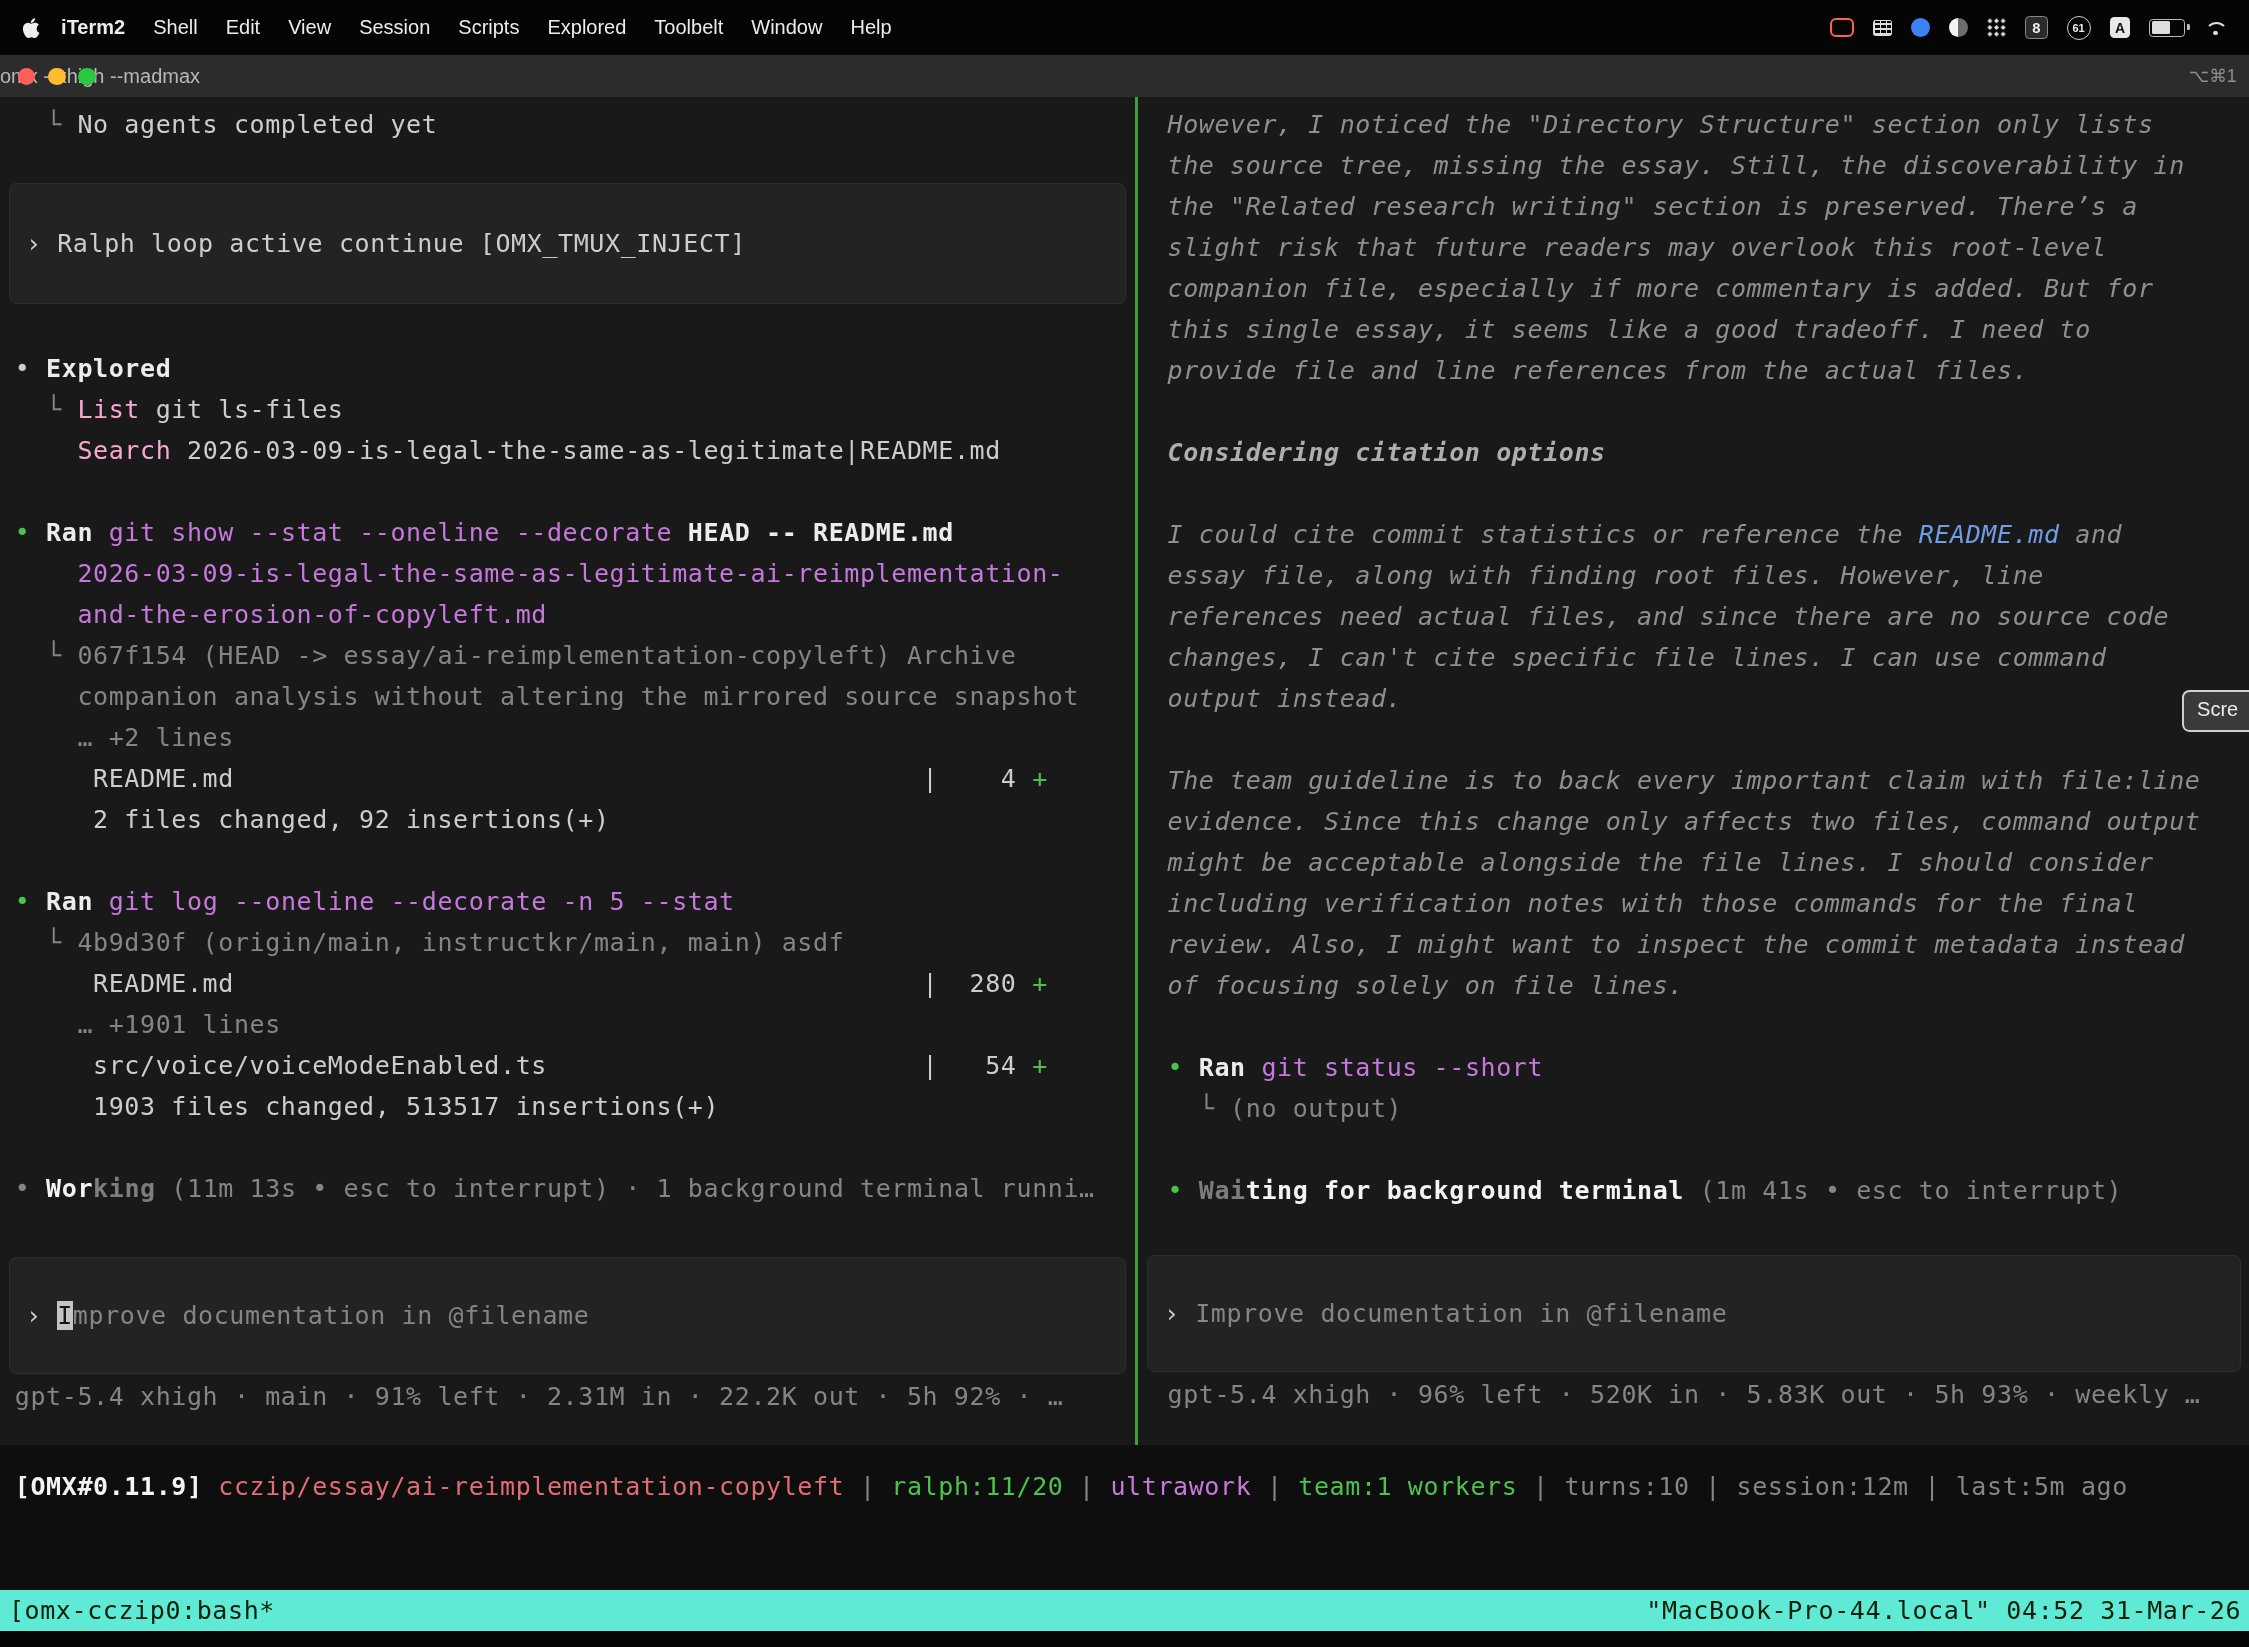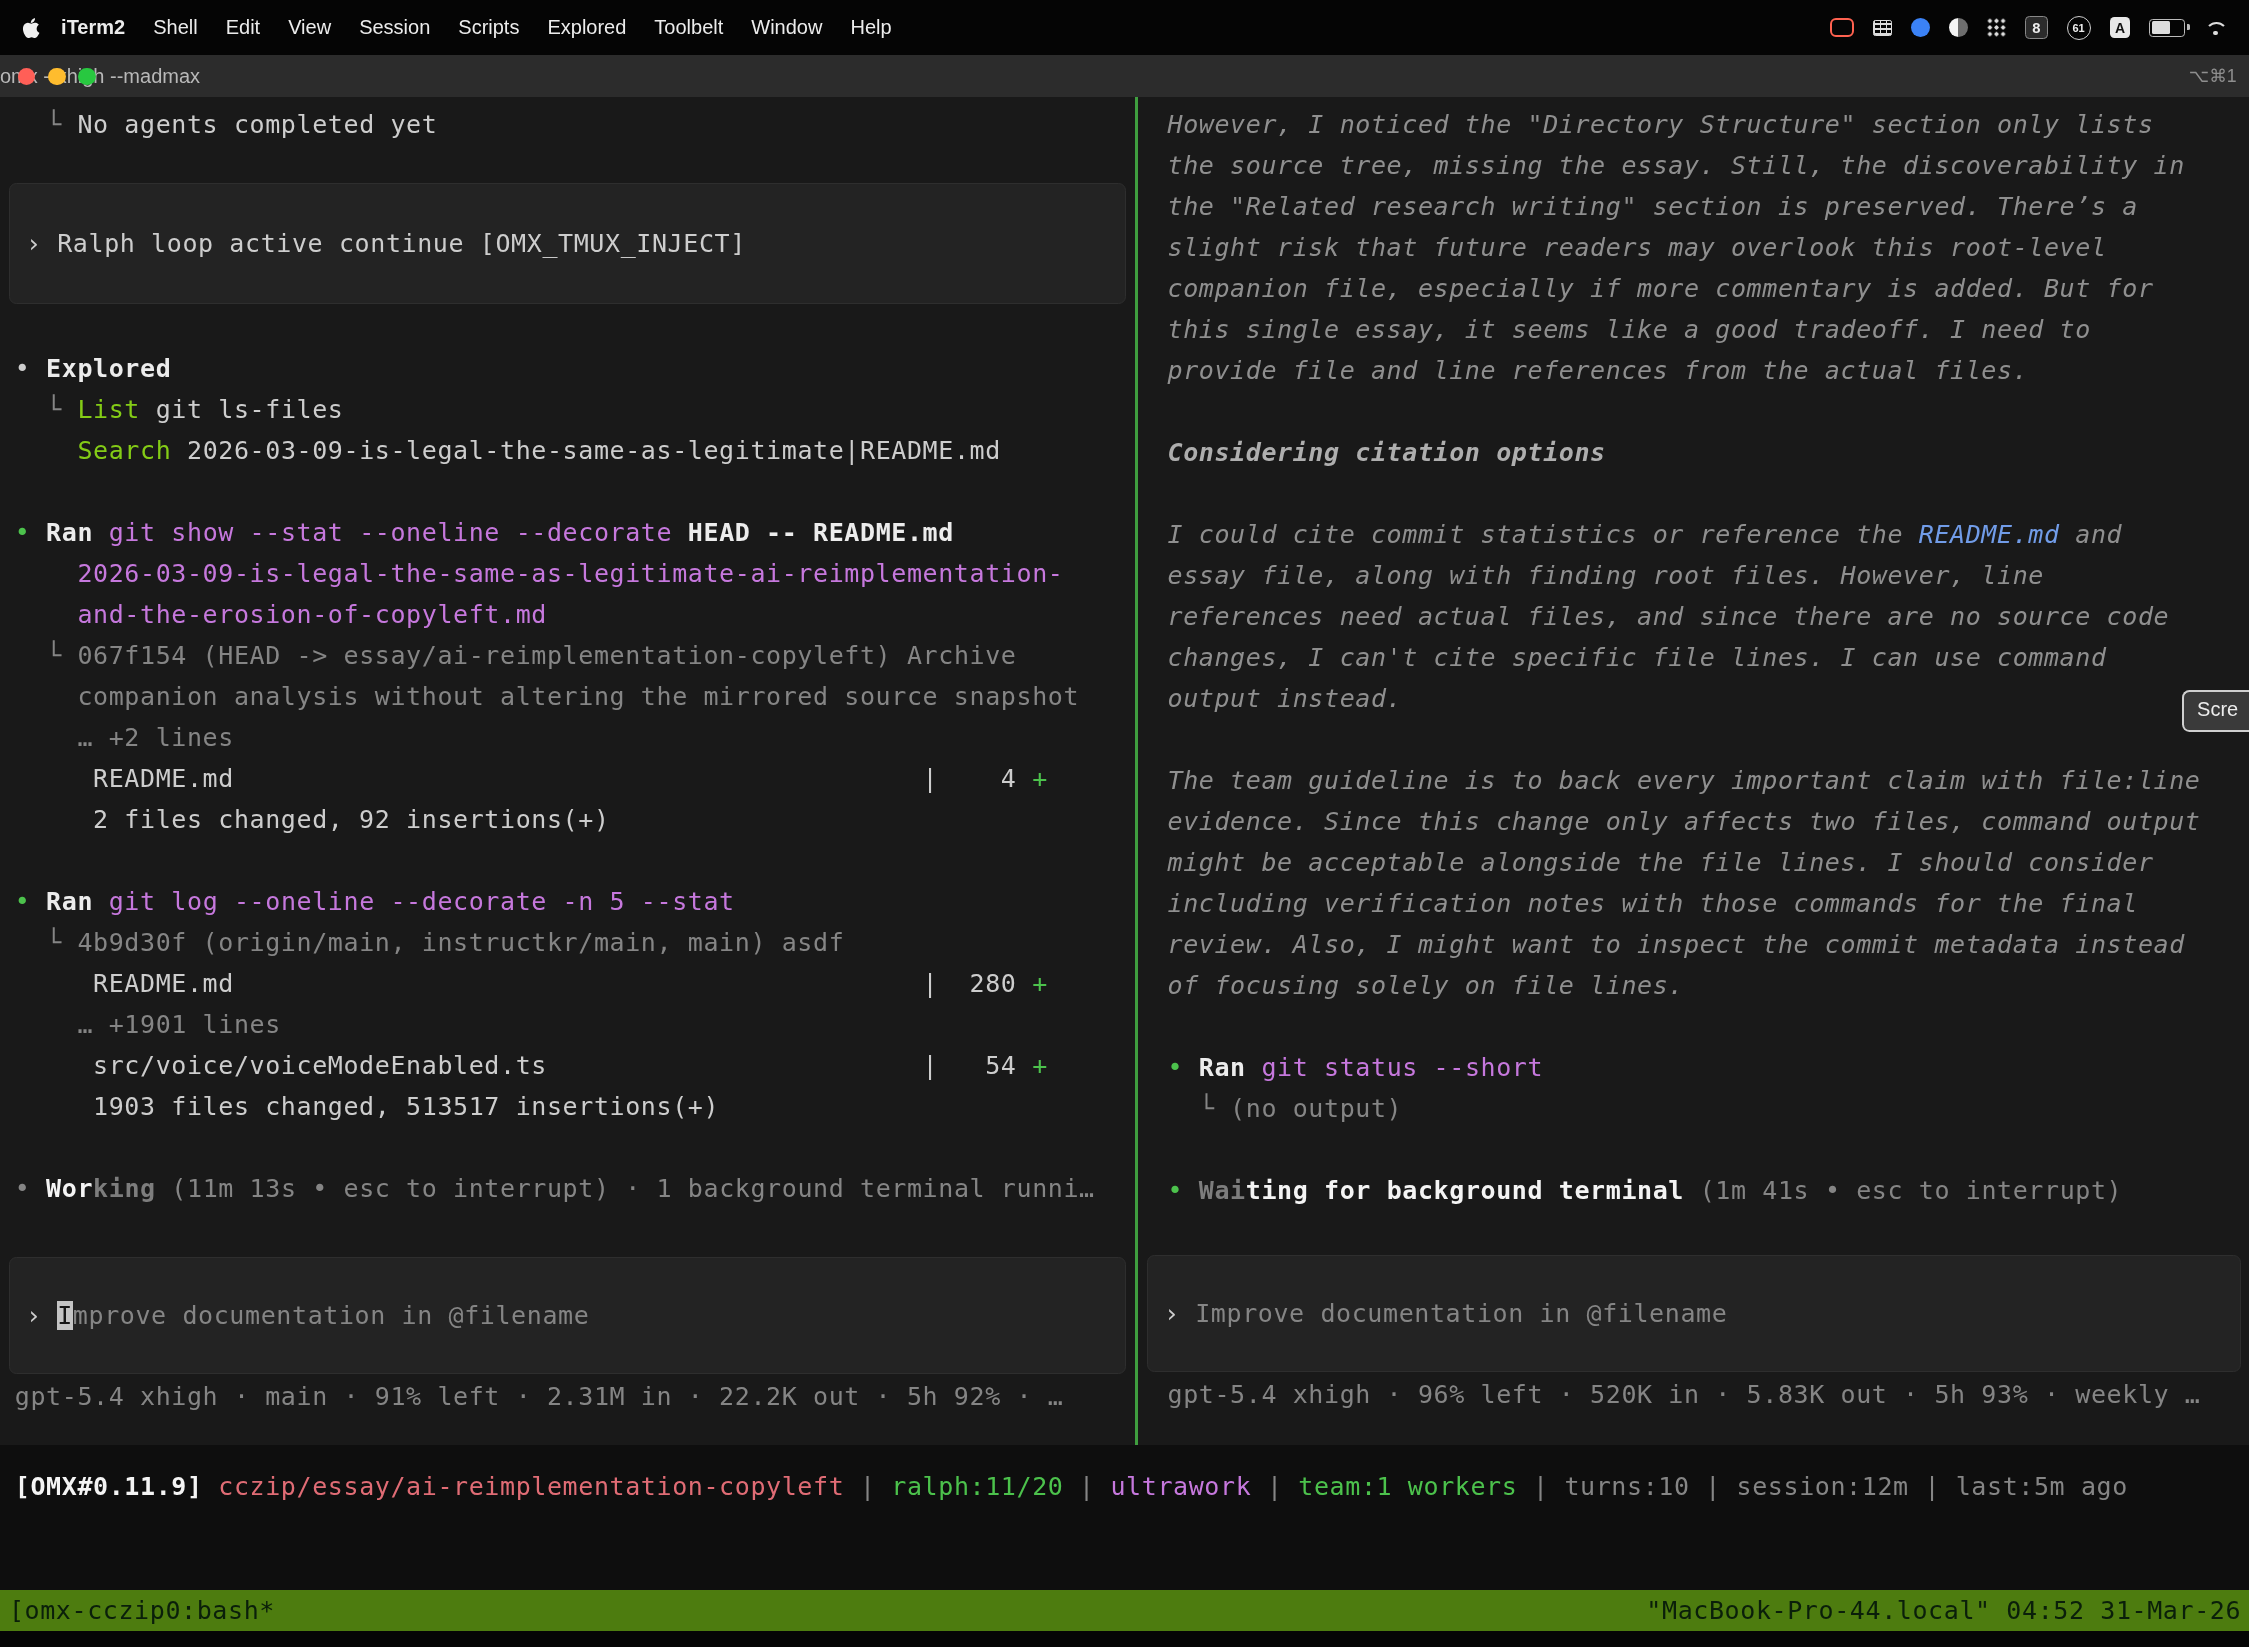--- a/index.html
+++ b/index.html
@@ -65,32 +65,32 @@
         box-sizing:border-box;overflow:hidden;}
   .inputbox{height:117px;}
 
   
   .t-def{color:#cdcdcd;}
   .t-dim{color:#858585;}
   .t-b{color:#ececec;font-weight:bold;}
   .t-bw{color:#f4f4f4;font-weight:bold;}
   .t-dimb{color:#7d7d7d;font-weight:bold;}
   .t-mag{color:#c678dd;}
-  .t-blue{color:#84cc16;}
+  .t-blue{color:#f9a8d4;}
   .t-grn{color:#4cc24c;}
   .t-red{color:#e06c75;}
   .t-it{color:#8f8f8f;font-style:italic;}
   .t-itb{color:#aeaeae;font-style:italic;font-weight:bold;}
   .t-itblue{color:#719ce8;font-style:italic;}
   .t-cur{background:#c4c4c4;color:#161616;}
 
   
   .omxline{position:absolute;top:1369px;left:0;right:12px;height:41px;line-height:41px;
            white-space:pre;padding-left:14.8px;overflow:hidden;}
-  .tmuxbar{position:absolute;top:1493px;left:0;right:0;height:41px;background:#4d7c0f;
+  .tmuxbar{position:absolute;top:1493px;left:0;right:0;height:41px;background:#5eead4;
            color:#0a1f0a;display:flex;align-items:center;justify-content:space-between;
            padding:0 8.9px;box-sizing:border-box;white-space:pre;font-size:25px;}
   .afterbar{position:absolute;top:1534px;left:0;right:0;height:16px;background:#050505;}
 
   
   .tooltip{position:absolute;top:690px;right:0;height:38px;line-height:34px;background:#3a3a3a;
            border:2.2px solid #d0d0d0;border-right:none;border-radius:7.4px 0 0 7.4px;
            color:#ececec;padding:0 11.8px 0 13.3px;font-size:20px;
            font-family:"Liberation Sans",sans-serif;}
 </style>

